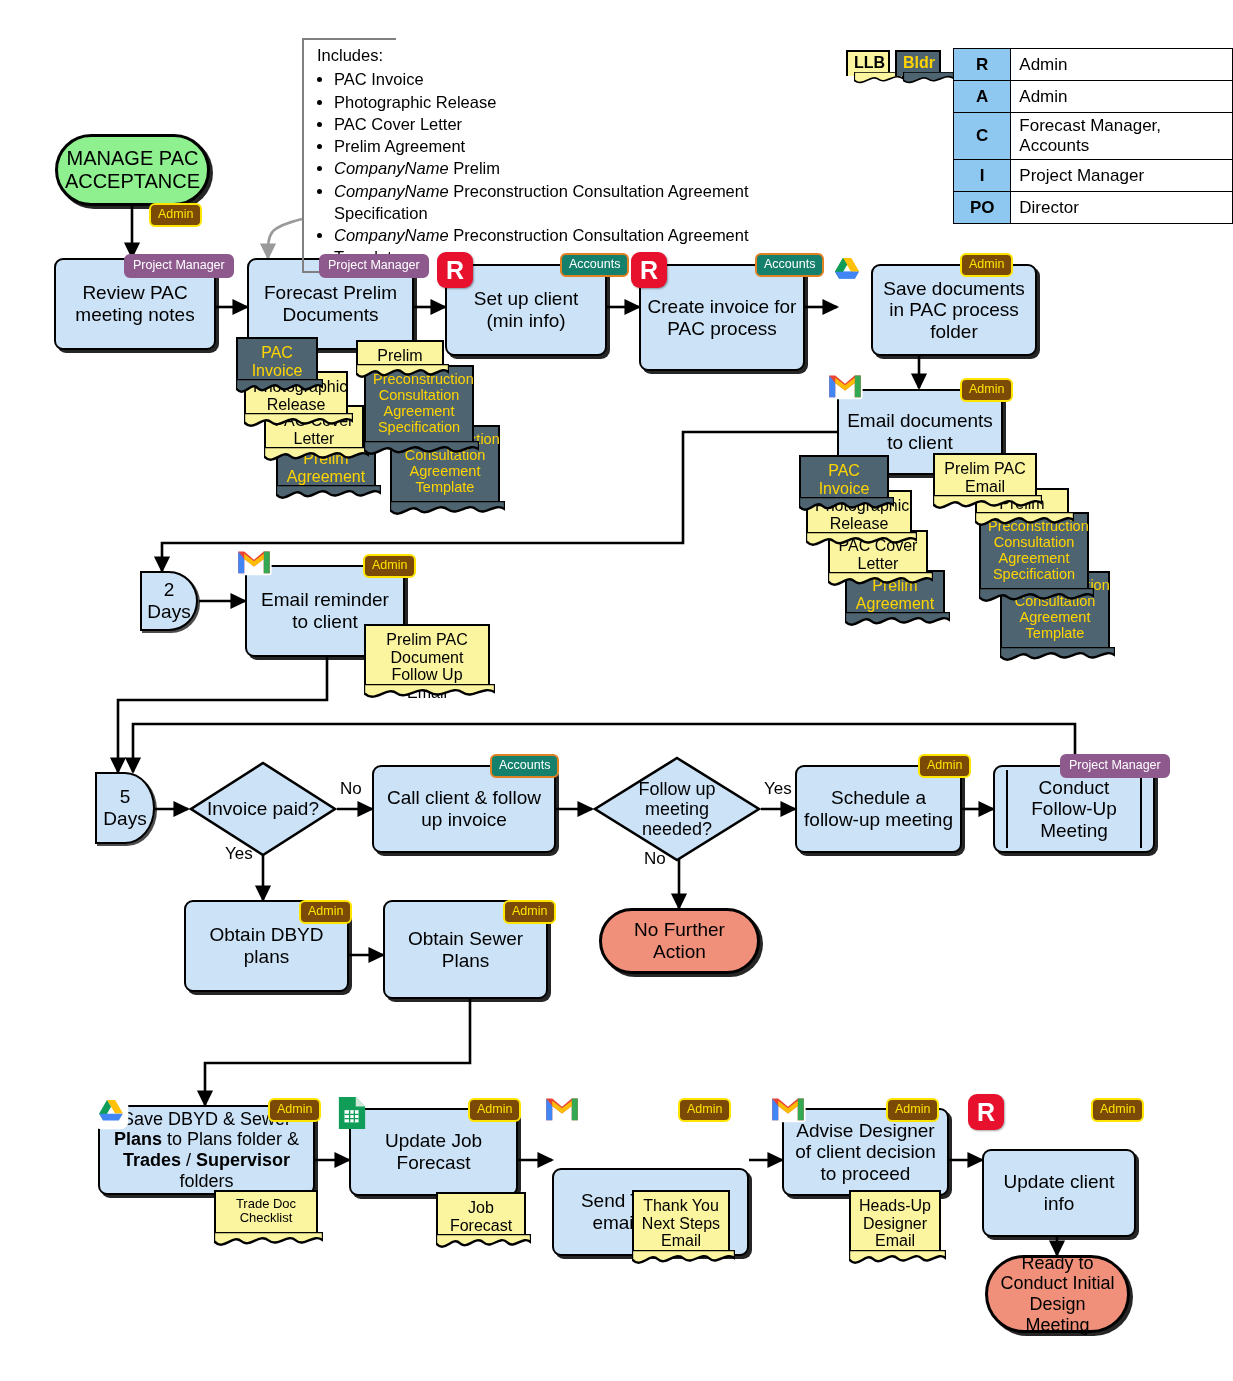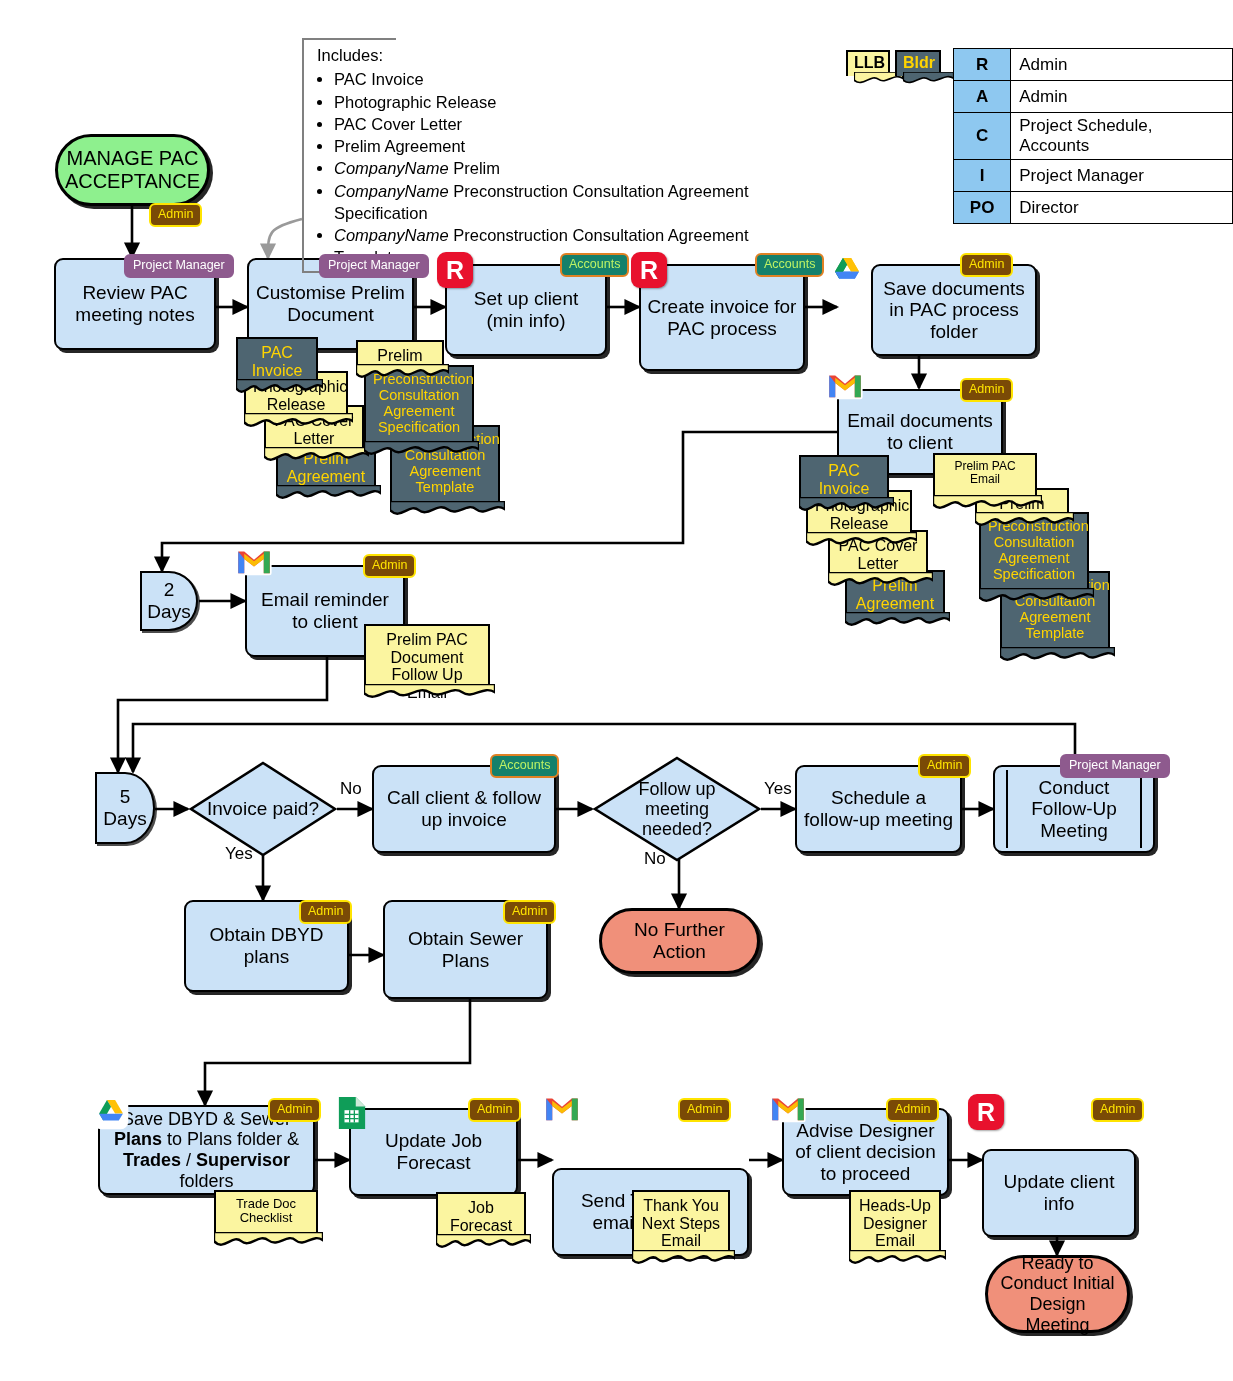--- a/index.html
+++ b/index.html
@@ -29,21 +29,21 @@
   .diamond{font-size:19px;}
   .diamond svg{position:absolute;left:0;top:0;}
   .diamond .dlabel{position:absolute;inset:0;display:flex;align-items:center;
         justify-content:center;text-align:center;line-height:1.12;}
 
   
   .badge{position:absolute;z-index:9;font-size:12.5px;line-height:1;padding:3px 7px 4px;
          border-radius:6px;white-space:nowrap;font-weight:normal;}
   .badge-admin{background:#7a4a06;color:#ffe400;border:2px solid #ffe400;}
   .badge-pm{background:#8e5a8e;color:#fff;border:2px solid #8e5a8e;}
-  .badge-acct{background:#15806b;color:#bef264;border:2px solid #e08124;}
+  .badge-acct{background:#15806b;color:#ffffff;border:2px solid #e08124;}
 
   
   .note{position:absolute;box-sizing:border-box;border:2.5px solid #000;
         border-bottom:none;font-size:15px;line-height:1.1;text-align:center;
         padding:5px 7px 2px;display:flex;align-items:flex-start;justify-content:center;}
   .note .nt{width:100%;}
   .note-y{background:#fbf5a0;color:#000;}
   .note-d{background:#4e6571;color:#ffd400;}
   .note .wave{position:absolute;left:-2.5px;right:-2.5px;bottom:-21px;height:22px;}
 
@@ -181,21 +181,21 @@
         <tr>
           <td class="k">R</td>
           <td class="v">Admin</td>
         </tr>
         <tr>
           <td class="k">A</td>
           <td class="v">Admin</td>
         </tr>
         <tr>
           <td class="k">C</td>
-          <td class="v">Project Schedule, Accounts</td>
+          <td class="v">Forecast Manager, Accounts</td>
         </tr>
         <tr>
           <td class="k">I</td>
           <td class="v">Project Manager</td>
         </tr>
         <tr>
           <td class="k">PO</td>
           <td class="v">Director</td>
         </tr>
       </tbody>
@@ -205,21 +205,21 @@
     <span>MANAGE PAC ACCEPTANCE</span>
   </div>
   <div class="badge badge-admin" style="left:149px;top:203px;"><span>Admin</span></div>
 
   <div class="node proc" style="left:54px;top:258px;width:162px;height:92px;">
     <span>Review PAC meeting notes</span>
   </div>
   <div class="badge badge-pm" style="left:124px;top:254px;"><span>Project Manager</span></div>
 
   <div class="node proc" style="left:247px;top:258px;width:167px;height:92px;">
-    <span>Customise Prelim Document</span>
+    <span>Forecast Prelim Documents</span>
   </div>
   <div class="badge badge-pm" style="left:319px;top:254px;"><span>Project Manager</span></div>
 
   <div class="node proc" style="left:445px;top:264px;width:162px;height:92px;">
     <span>Set up client (min info)</span>
   </div>
   <div class="appicon ico-r" style="left:437px;top:252px;">
       <span>R</span>
     </div>
   <div class="badge badge-acct" style="left:560px;top:253px;"><span>Accounts</span></div>
@@ -464,21 +464,21 @@
         <svg class="wave" viewBox="0 0 100 24" preserveAspectRatio="none" style="width: 105px; height: 20px; left: -2.5px; bottom: -18px;">
           <path d="M0,0 L0,11 C9,24 17,2 25,11 C33,20 41,1 50,10 C59,19 67,1 75,10 C83,19 91,1 100,10 L100,0 z" fill="#fbf5a0" stroke="#000" stroke-width="2.4" vector-effect="non-scaling-stroke"></path>
         </svg>
       </div>
       <div class="note note-d" style="left: 845px; top: 570px; width: 100px; height: 44px; z-index: 11; font-size: 16px;">
         <span class="nt">Prelim Agreement</span>
         <svg class="wave" viewBox="0 0 100 24" preserveAspectRatio="none" style="width: 105px; height: 20px; left: -2.5px; bottom: -18px;">
           <path d="M0,0 L0,11 C9,24 17,2 25,11 C33,20 41,1 50,10 C59,19 67,1 75,10 C83,19 91,1 100,10 L100,0 z" fill="#4e6571" stroke="#000" stroke-width="2.4" vector-effect="non-scaling-stroke"></path>
         </svg>
       </div>
-      <div class="note note-y" style="left: 933px; top: 453px; width: 104px; height: 44px; z-index: 14; font-size: 12px;">
+      <div class="note note-y" style="left: 933px; top: 453px; width: 104px; height: 44px; z-index: 14; font-size: 16px;">
         <span class="nt">Prelim PAC Email</span>
         <svg class="wave" viewBox="0 0 100 24" preserveAspectRatio="none" style="width: 109px; height: 20px; left: -2.5px; bottom: -18px;">
           <path d="M0,0 L0,11 C9,24 17,2 25,11 C33,20 41,1 50,10 C59,19 67,1 75,10 C83,19 91,1 100,10 L100,0 z" fill="#fbf5a0" stroke="#000" stroke-width="2.4" vector-effect="non-scaling-stroke"></path>
         </svg>
       </div>
       <div class="note note-y" style="left: 975px; top: 488px; width: 94px; height: 26px; z-index: 13; font-size: 16px;">
         <span class="nt">Prelim</span>
         <svg class="wave" viewBox="0 0 100 24" preserveAspectRatio="none" style="width: 99px; height: 20px; left: -2.5px; bottom: -18px;">
           <path d="M0,0 L0,11 C9,24 17,2 25,11 C33,20 41,1 50,10 C59,19 67,1 75,10 C83,19 91,1 100,10 L100,0 z" fill="#fbf5a0" stroke="#000" stroke-width="2.4" vector-effect="non-scaling-stroke"></path>
         </svg>

